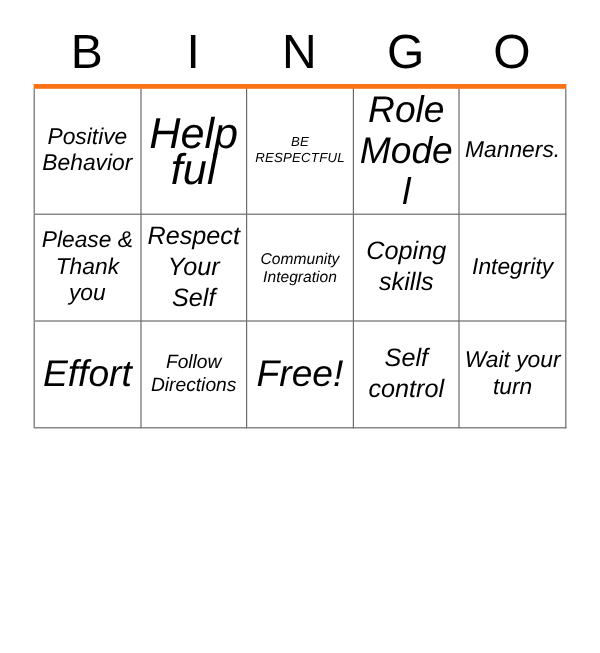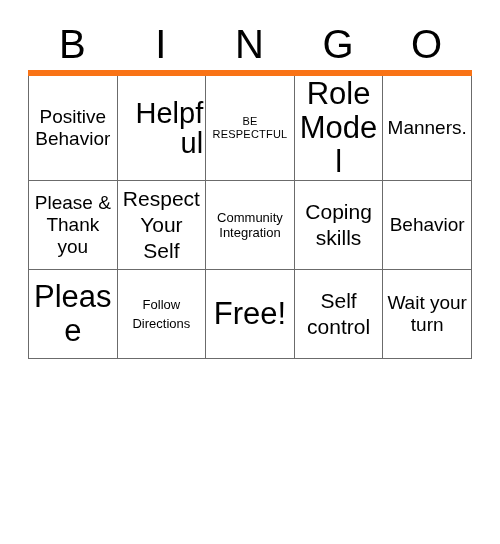--- a/index.html
+++ b/index.html
@@ -38,22 +38,23 @@
     letter-spacing: 0;
     color: #000000;
     user-select: none;
   }
 
   
   #bingo-grid {
     width: 443px;
     border-collapse: collapse;
     table-layout: fixed;
-    border-top: 6px solid #f97316;
+    border-top: 4px solid #f97316;
     border-left: 1px solid #6b6b6b;
+    font-style: italic;
   }
   #bingo-grid col {
     width: 88.6px;
   }
   #bingo-grid tr {
     height: 89px;
   }
   #bingo-grid td {
     border-right: 1px solid #6b6b6b;
     border-bottom: 1px solid #6b6b6b;
@@ -66,24 +67,24 @@
     display: block;
     width: 100%;
     text-align: center;
     color: #000000;
     font-weight: 400;
     word-wrap: break-word;
   }
 
   
   .fs-xxl { font-size: 31px; line-height: 34px; }
-  .fs-xl  { font-size: 29px; line-height: 30px; text-align: right; }
+  .fs-xl  { font-size: 36px; line-height: 30px; }
   .fs-l   { font-size: 21px; line-height: 26px; }
   .fs-m   { font-size: 19px; line-height: 22px; }
-  .fs-s   { font-size: 13px; line-height: 19px; }
+  .fs-s   { font-size: 16px; line-height: 19px; }
   .fs-xs  { font-size: 13px; line-height: 15px; }
   .fs-xxs { font-size: 11px; line-height: 13px; letter-spacing: 0.2px; text-align: center; }
 </style>
 </head>
 <body>
 
 <div id="bingo-card">
 
   <div id="bingo-header">
     <div class="header-letter">B</div>
@@ -126,26 +127,26 @@
         <td>
             <span class="cell-text fs-l">Respect Your Self</span>
           </td>
         <td>
             <span class="cell-text fs-xs">Community Integration</span>
           </td>
         <td>
             <span class="cell-text fs-l">Coping skills</span>
           </td>
         <td>
-            <span class="cell-text fs-m">Behavior</span>
+            <span class="cell-text fs-m">Integrity</span>
           </td>
       </tr>
       <tr>
         <td>
-            <span class="cell-text fs-xxl">Please</span>
+            <span class="cell-text fs-xxl">Effort</span>
           </td>
         <td>
             <span class="cell-text fs-s">Follow Directions</span>
           </td>
         <td>
             <span class="cell-text fs-xxl">Free!</span>
           </td>
         <td>
             <span class="cell-text fs-l">Self control</span>
           </td>

